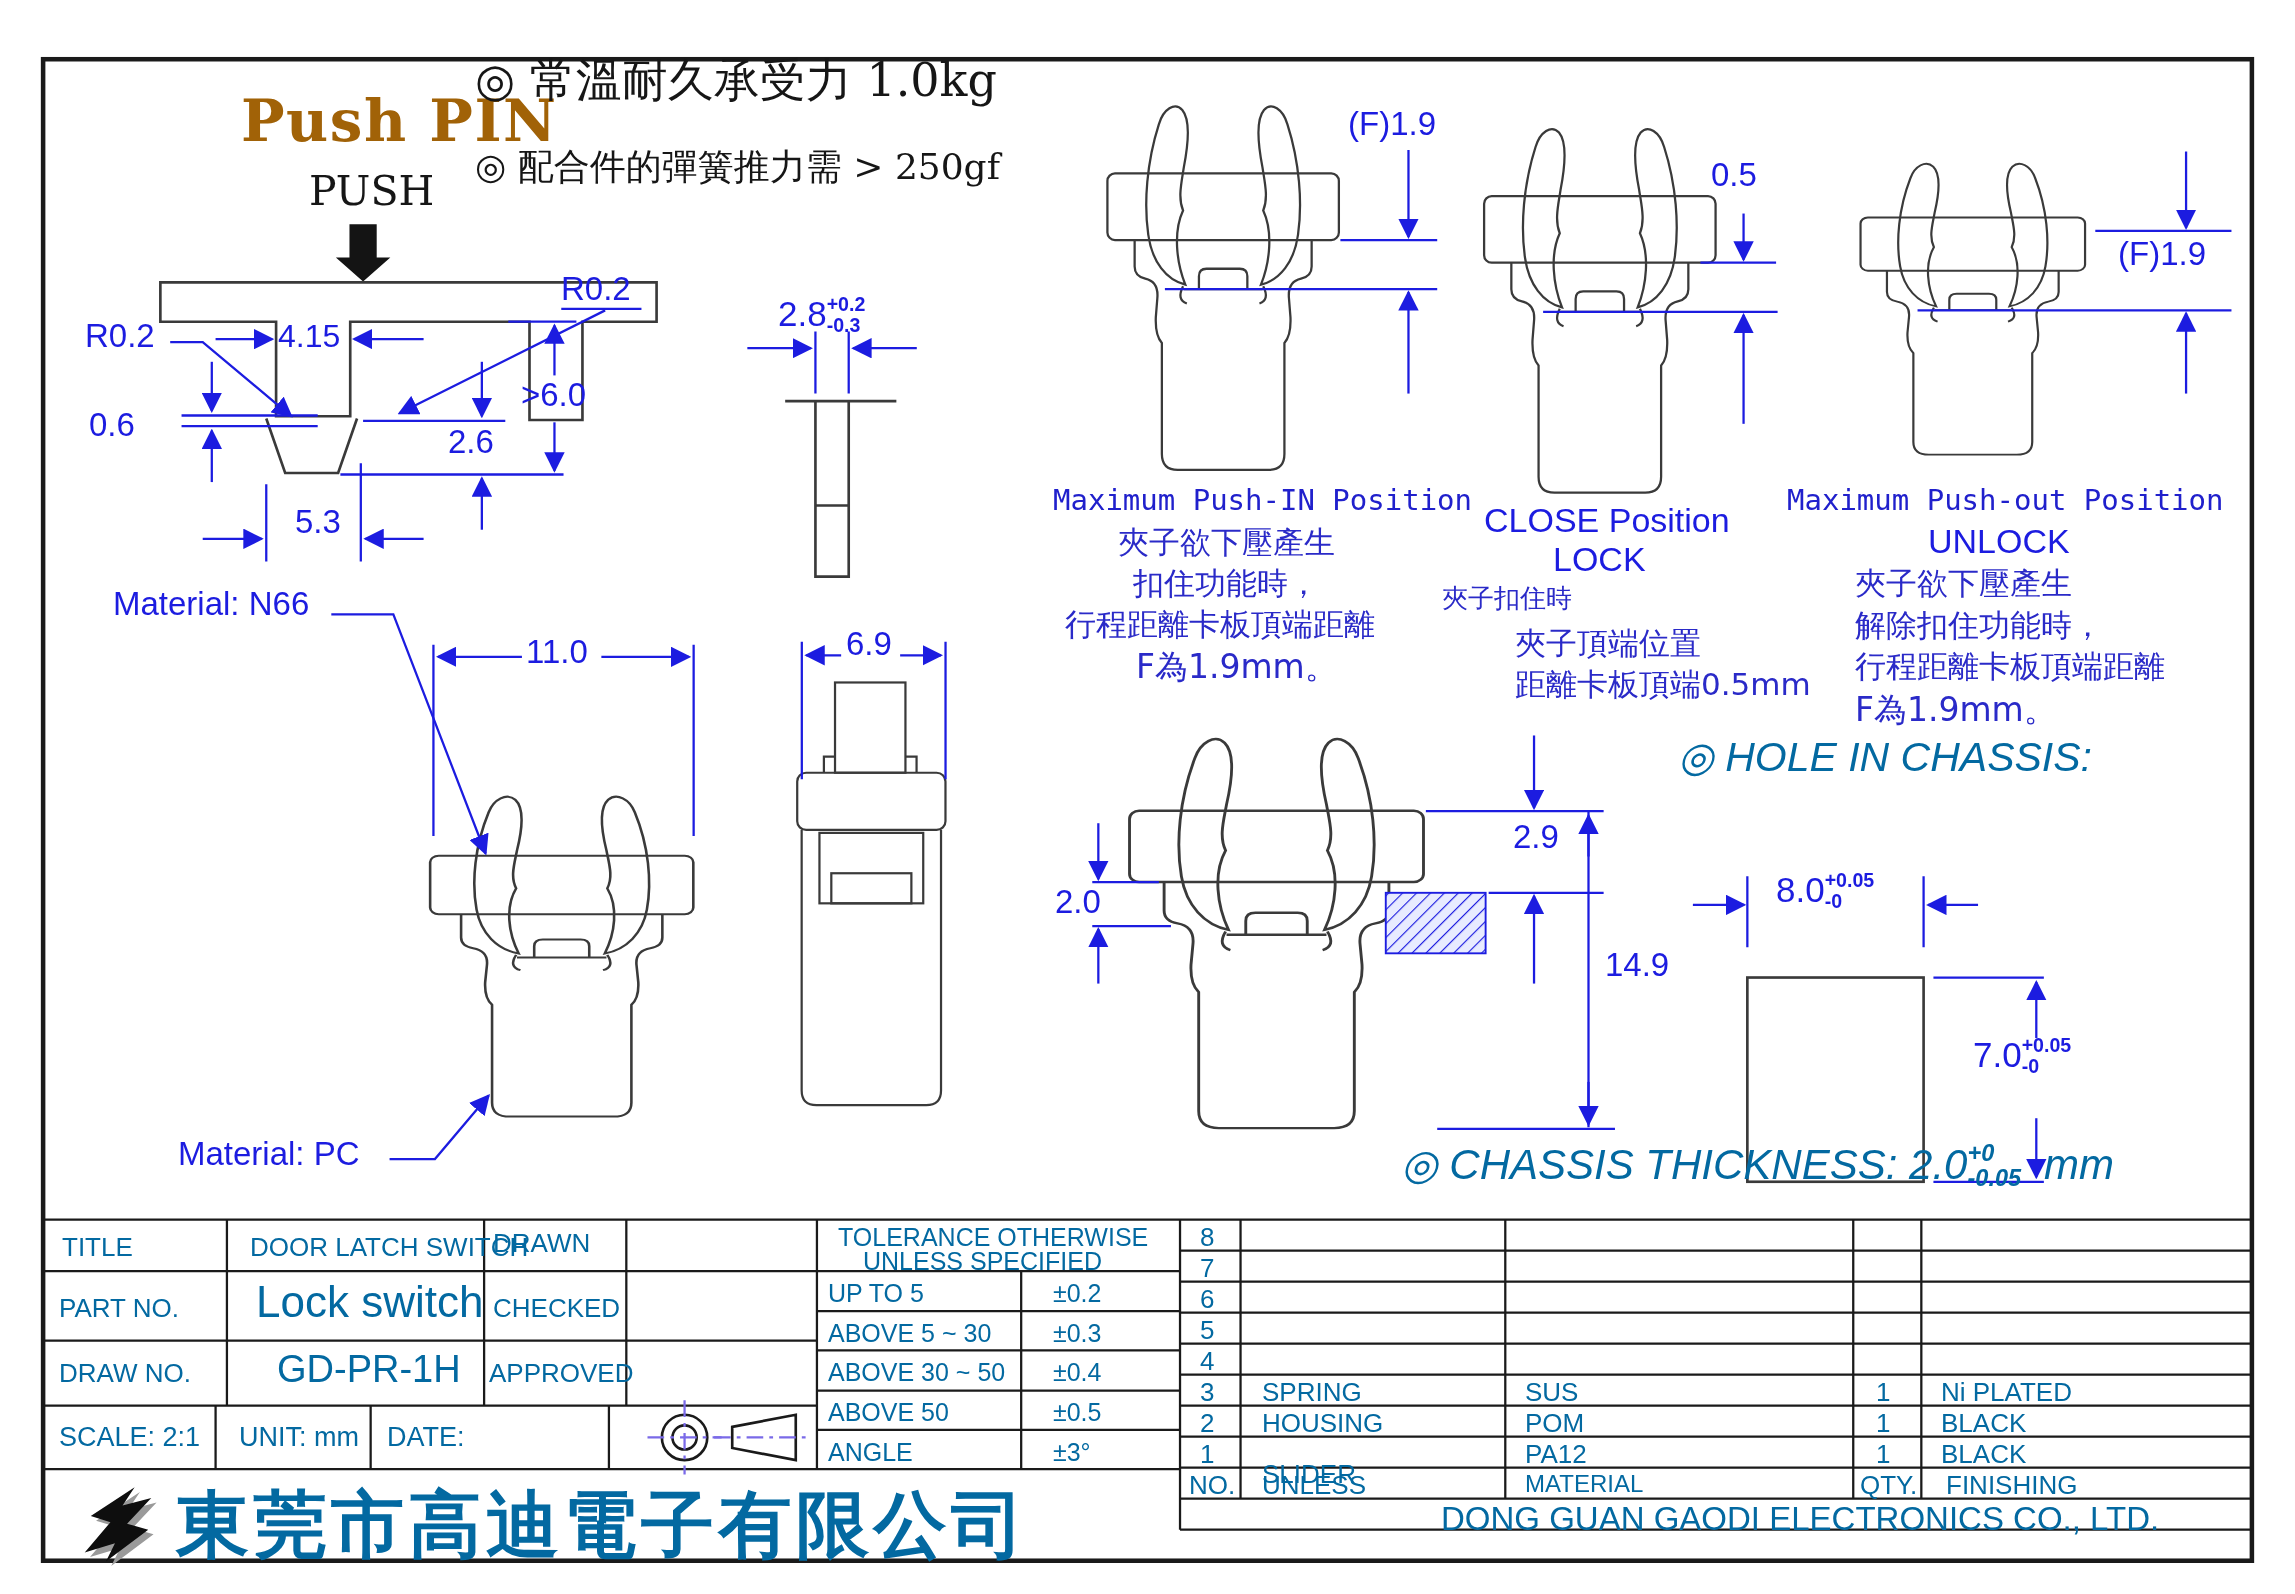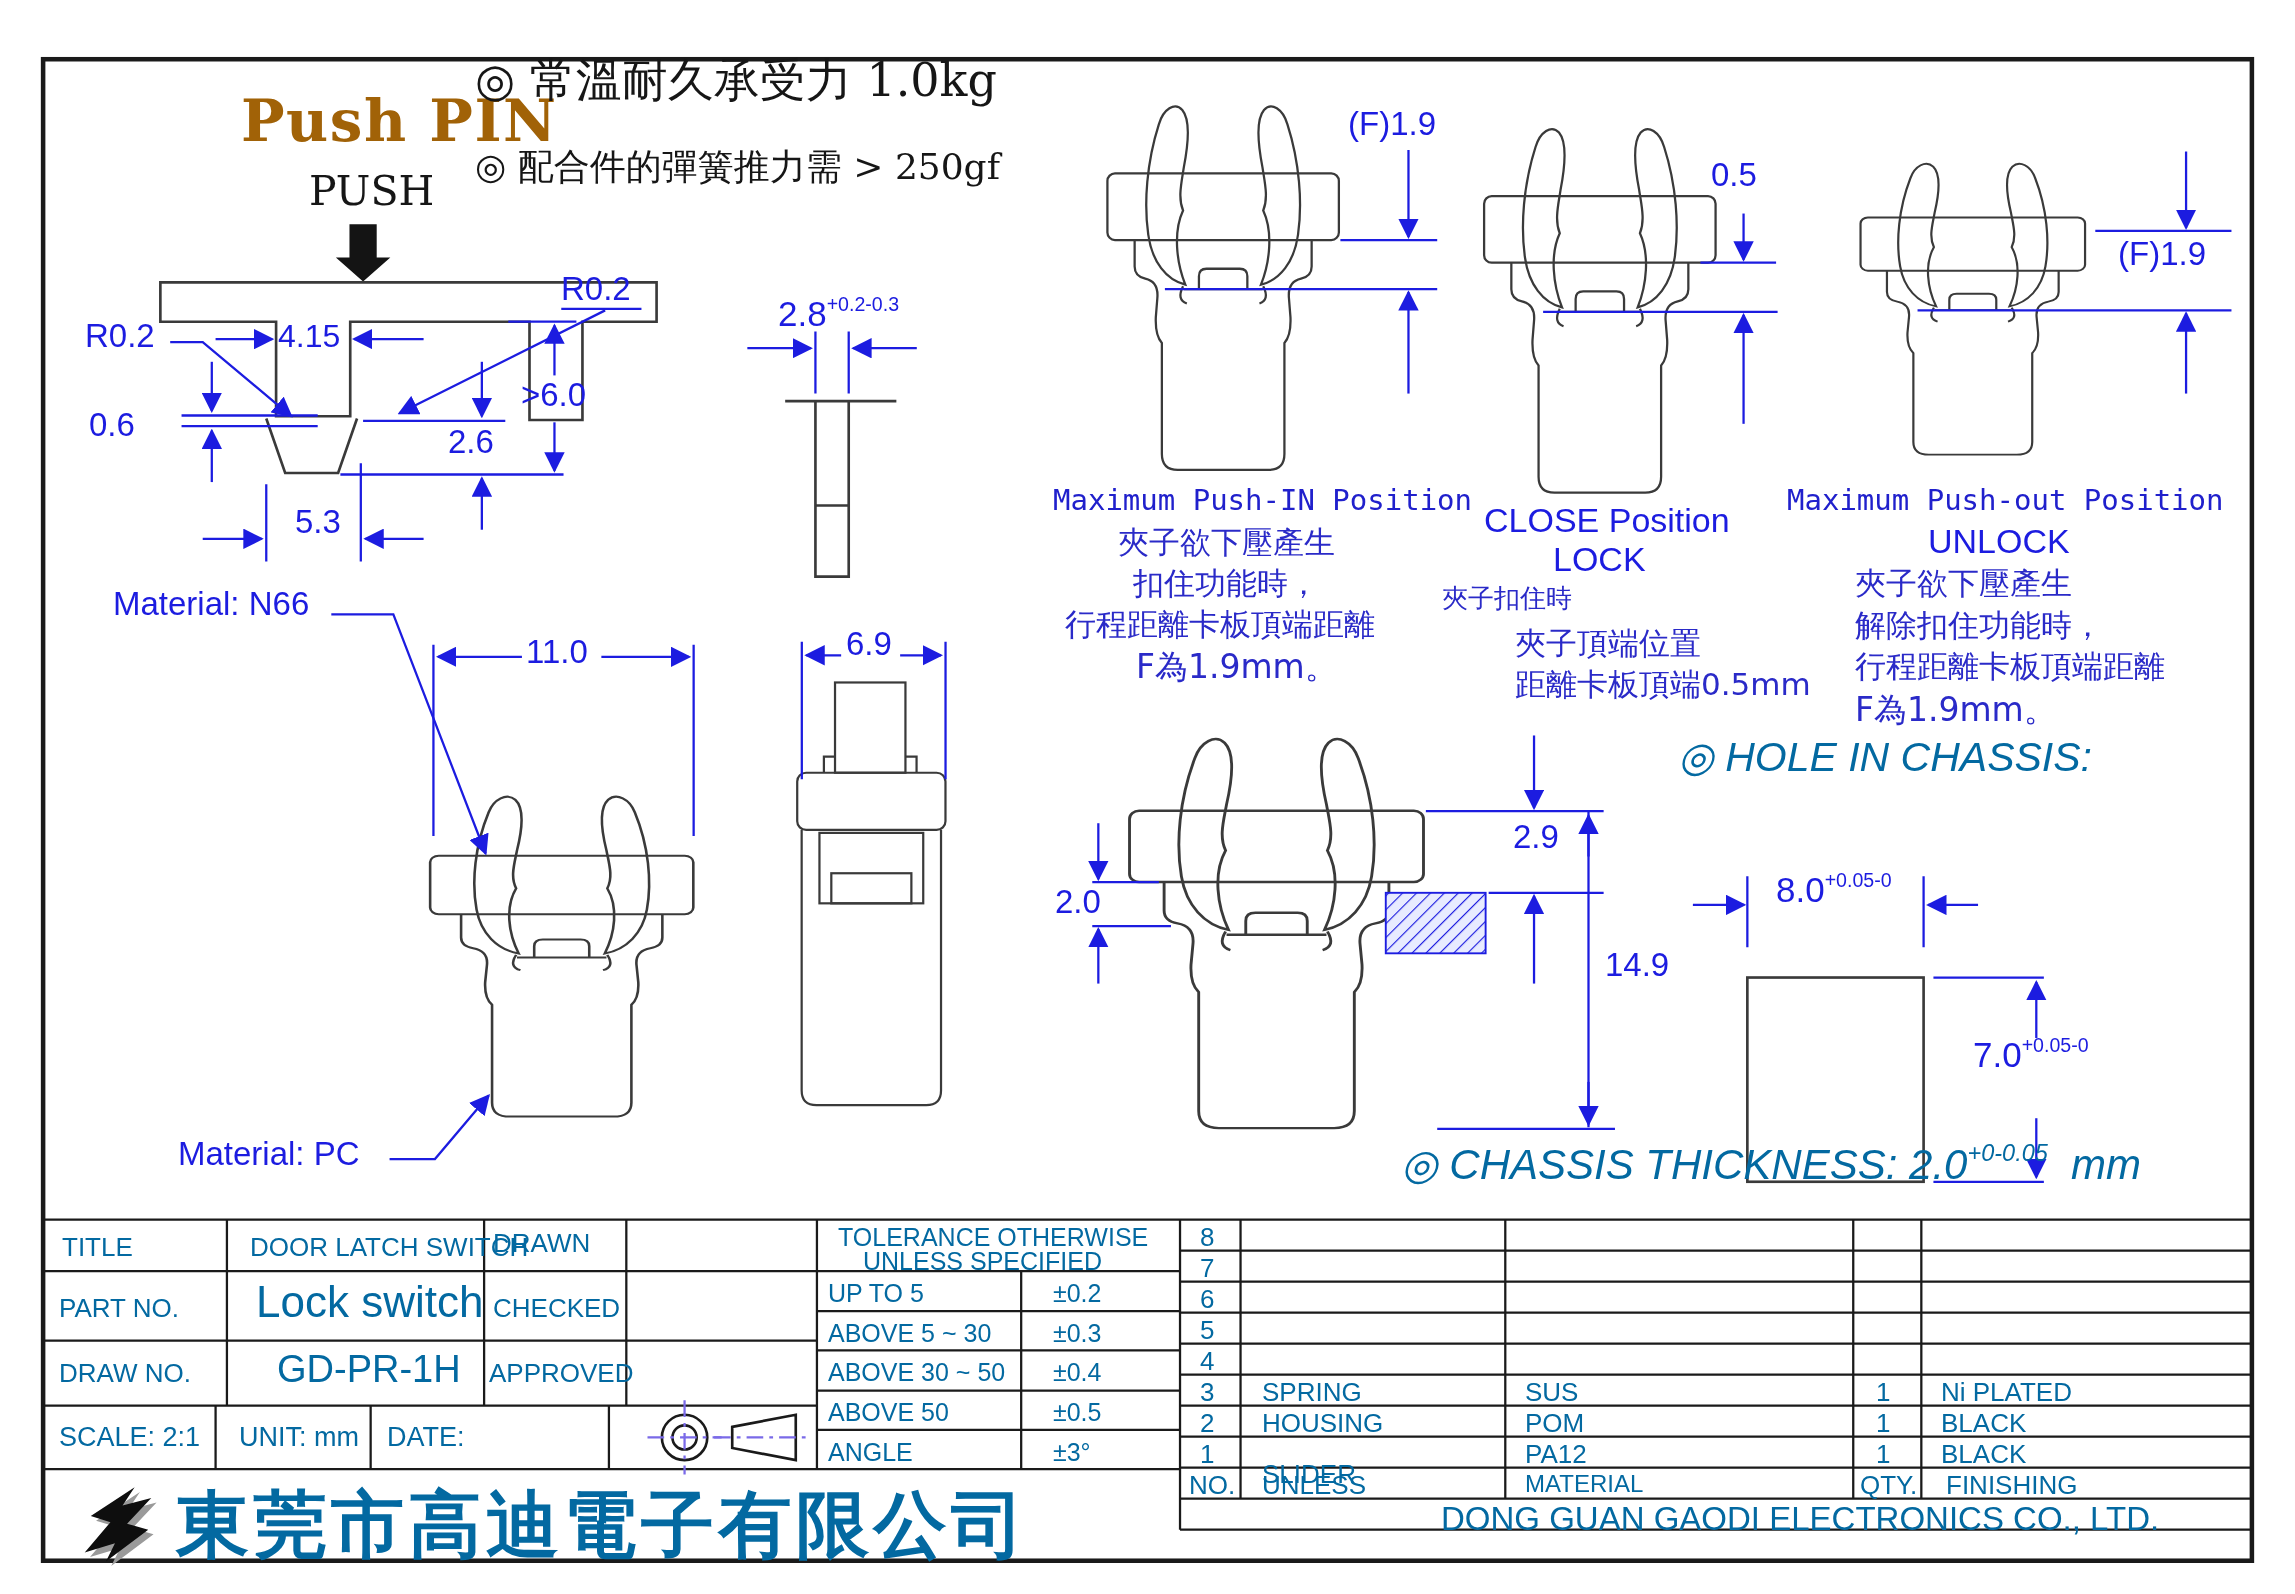--- a/index.html
+++ b/index.html
@@ -7,21 +7,21 @@
   #linework{position:absolute;left:0;top:0;}
   .t{position:absolute;white-space:nowrap;line-height:1.12;}
   .blue{color:#1c1ce0;font-family:"Liberation Sans",sans-serif;}
   .annot{color:#2a2ac8;font-family:"DejaVu Sans",sans-serif;}
   .mono{color:#2020cc;font-family:"DejaVu Sans Mono",monospace;}
   .serif{font-family:"DejaVu Serif",serif;}
   .blk{color:#0369a1;font-family:"Liberation Sans",sans-serif;}
   .bserif{color:#161616;font-family:"DejaVu Serif",serif;}
   .it{font-style:italic;}
   .b{font-weight:bold;}
-  .stack{display:inline-flex;flex-direction:row;vertical-align:top;font-size:56%;line-height:1.05;}
+  .stack{display:inline-flex;flex-direction:column;vertical-align:top;font-size:56%;line-height:1.05;font-weight:bold;}
   .stack span{display:block;}
 </style>
 </head>
 <body>
 
 <div id="canvas">
 
 <svg id="linework" width="2295" height="1595" viewBox="0 0 3034 2108">
   <defs>
     <marker id="arr" viewBox="0 0 10 10" refX="9" refY="5" markerWidth="9" markerHeight="9" orient="auto-start-reverse">

